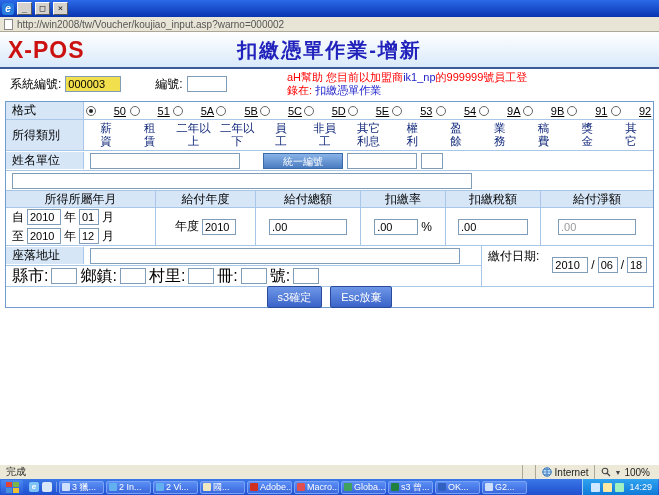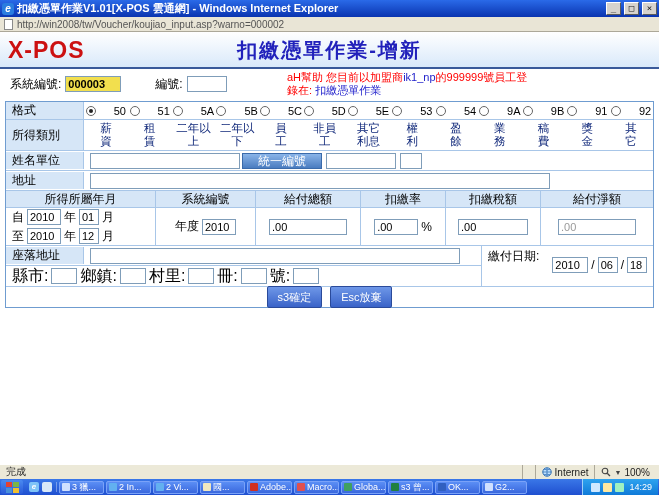--- a/index.html
+++ b/index.html
@@ -20,39 +20,39 @@
 
   
   .page { position:absolute; top:32px; left:0; right:0; bottom:31px; background:#fff; overflow:hidden; }
   .banner { height:37px; background:linear-gradient(180deg,#ffffff 0%,#d9e9fa 100%); border-bottom:2px solid #3a5a9a; position:relative; }
   .logo { position:absolute; left:8px; top:5px; font-size:23px; font-weight:bold; color:#cc1111; letter-spacing:1px; }
   .banner-title { text-align:center; line-height:37px; font-size:20px; font-weight:bold; color:#2121bb; letter-spacing:2px; }
 
   .idrow { height:30px; display:flex; align-items:center; padding:0 10px; position:relative; }
   .flabel { font-size:12px; color:#000; }
   .inp { border:1px solid #7f9db9; background:#fff; height:16px; font-size:11px; padding:0 2px; font-family:inherit; }
-  .sysno { width:56px; background:#f2df4e; font-weight:bold; margin:0 4px; }
+  .sysno { width:56px; background:#f2df4e; font-weight:normal; margin:0 4px; }
   .no-label { margin-left:30px; }
   .nono { width:40px; margin-left:4px; }
   .help { position:absolute; left:287px; top:2px; font-size:11px; color:#f00; line-height:13px; white-space:nowrap; }
   .blue { color:#2222cc; }
 
   
   .form { margin:2px 5px 0; border:1px solid #6f9cd0; font-size:12px; background:#fff; }
   .frow { display:flex; border-bottom:1px solid #a8c6e8; align-items:stretch; }
   .lbl { flex:0 0 78px; background:#d6e6f7; border-right:1px solid #a8c6e8; display:flex; align-items:center; padding-left:6px; color:#000; }
   .grid13 { flex:1; display:grid; grid-template-columns:repeat(13,1fr); }
-  .fcell { display:flex; align-items:center; justify-content:center; gap:18px; height:17px; font-size:11px; }
+  .fcell { display:flex; align-items:center; justify-content:center; gap:18px; height:17px; font-size:11px;text-decoration:underline; }
   .radio { width:10px; height:10px; border-radius:50%; border:1px solid #666; background:#fff; position:relative; display:inline-block; flex:0 0 10px; }
   .radio.sel::after { content:""; position:absolute; left:2px; top:2px; width:4px; height:4px; border-radius:50%; background:#222; }
   .ccell { display:flex; align-items:center; justify-content:center; text-align:center; white-space:pre-line; font-size:11.5px; line-height:13px; padding:2px 0; color:#10287a; min-height:28px; }
 
   .nrow { height:20px; align-items:center; }
   .name-inp { width:150px; margin-left:6px; }
-  .uniform { width:80px; margin-left:2px; background:linear-gradient(180deg,#8ab4e8,#4a7cc0); color:#fff; text-align:center; line-height:15px; height:16px; border:1px solid #3a6aaa; font-size:12px; }
+  .uniform { width:80px; margin-left:23px; background:linear-gradient(180deg,#8ab4e8,#4a7cc0); color:#fff; text-align:center; line-height:15px; height:16px; border:1px solid #3a6aaa; font-size:10px; }
   .uni-inp { width:70px; margin-left:4px; }
   .uni-chk { width:22px; margin-left:4px; }
   .addr-inp { width:460px; margin-left:6px; }
 
   .hrow { display:flex; border-bottom:1px solid #a8c6e8; background:#d6e6f7; height:17px; }
   .hcell { display:flex; align-items:center; justify-content:center; border-right:1px solid #a8c6e8; color:#000; font-size:12px; }
   .h0{width:150px}.h1{width:100px}.h2{width:105px}.h3{width:85px}.h4{width:95px}.h5{flex:1;border-right:none}
 
   .drow { display:flex; border-bottom:1px solid #a8c6e8; height:38px; }
   .dcol { border-right:1px solid #a8c6e8; display:flex; align-items:center; justify-content:center; gap:3px; }
@@ -111,21 +111,20 @@
   .trico.t3 { background:#a0f0c0; }
   .clock { font-size:9px; color:#fff; padding-left:2px; }
 </style>
 </head>
 <body>
 
 <div id="screen">
 
   <div class="titlebar">
     <span class="ie-ico">e</span>
-    <span class="title-text">扣繳憑單作業V1.01[X-POS 雲通網] - Windows Internet Explorer</span>
     <span class="winbtn">_</span>
     <span class="winbtn">□</span>
     <span class="winbtn">×</span>
   </div>
 
   <div class="addressbar">
     <span class="page-ico"></span>
     <span class="url">http://win2008/tw/Voucher/koujiao_input.asp?warno=000002</span>
   </div>
 
@@ -241,27 +240,26 @@
 
       <div class="frow nrow">
         <div class="lbl">姓名單位</div>
         <input class="inp name-inp" style="">
         <div class="uniform">統一編號</div>
         <input class="inp uni-inp" style="">
         <input class="inp uni-chk" style="">
       </div>
 
       <div class="frow nrow">
-        <div class="lbl">地址</div>
         <input class="inp addr-inp" style="">
       </div>
 
       <div class="hrow">
           <div class="hcell h0">所得所屬年月</div>
-          <div class="hcell h1">系統編號</div>
+          <div class="hcell h1">給付年度</div>
           <div class="hcell h2">給付總額</div>
           <div class="hcell h3">扣繳率</div>
           <div class="hcell h4">扣繳稅額</div>
           <div class="hcell h5">給付淨額</div>
         </div>
 
       <div class="drow">
         <div class="dcol c0">
           <div class="pline">
             <span>自</span>

